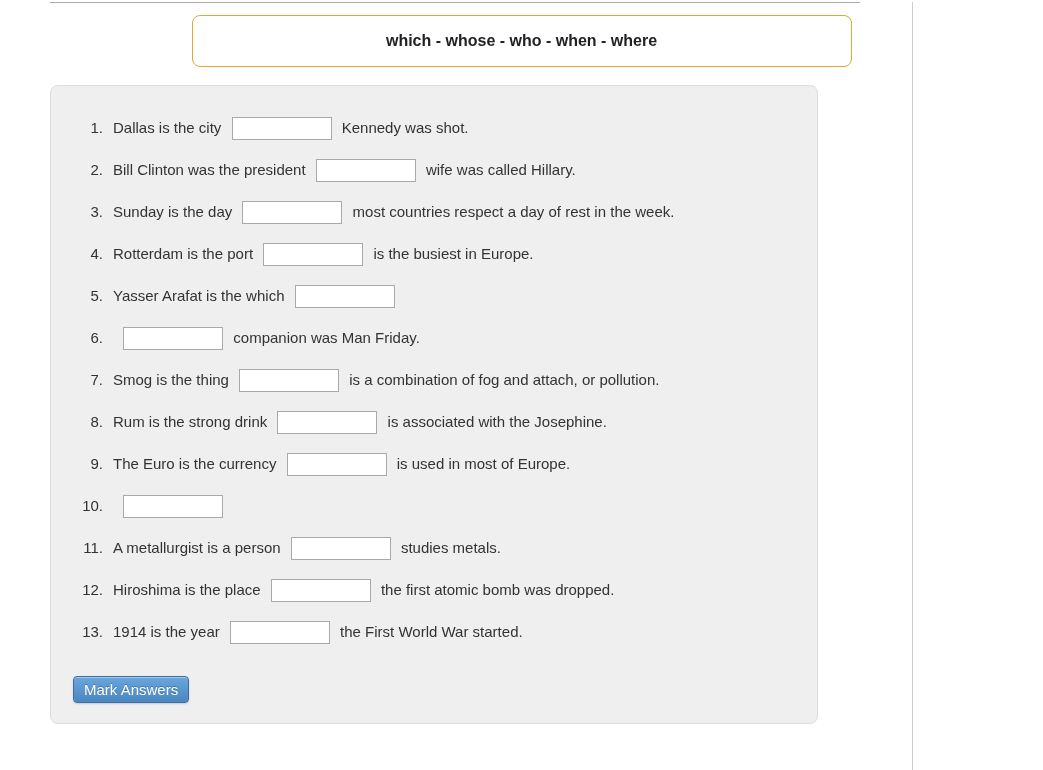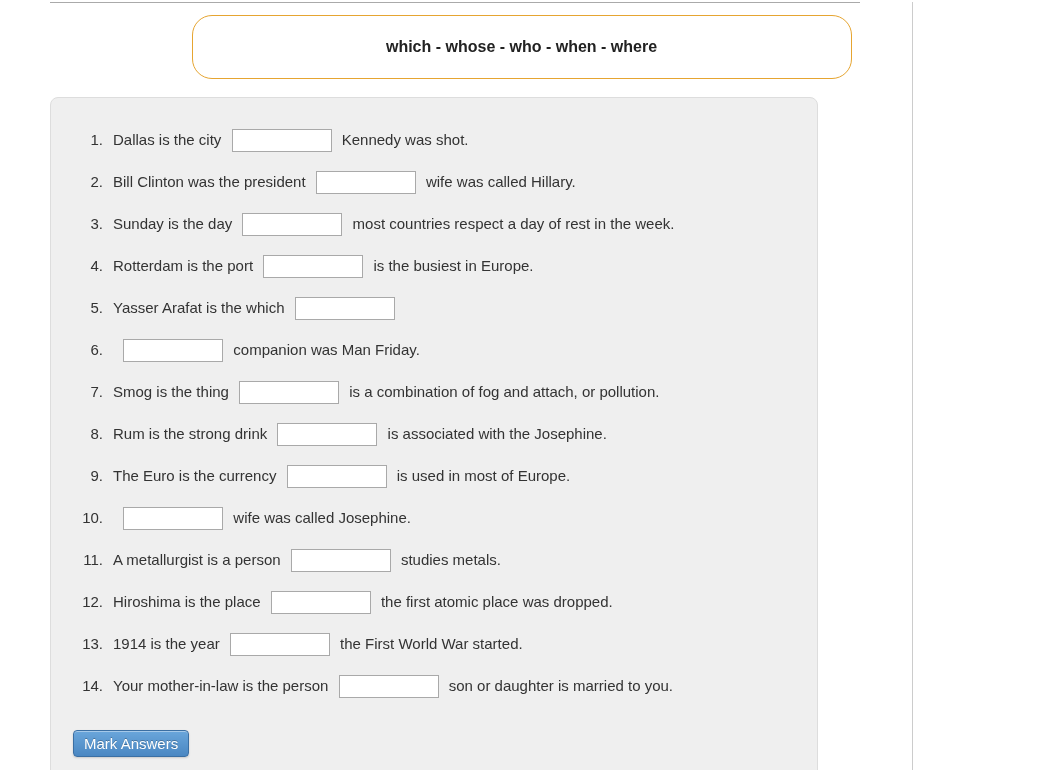--- a/index.html
+++ b/index.html
@@ -29,23 +29,23 @@
   .top-hr {
     margin: 2px 50px 0 50px;
     border: none;
     border-top: 1px solid #aaa;
     width: 810px;
   }
   .word-bank {
     margin: 12px auto 18px auto;
     width: 660px;
     border: 1px solid #e6a531;
-    border-radius: 20px;
-    background: #fff;
-    padding: 22px 20px;
+    border-radius: 8px;
+    background: #fff;
+    padding: 16px 20px;
     text-align: center;
     font-weight: bold;
     font-size: 16px;
     color: #222;
   }
   .exercise-box {
     margin: 0 0 0 50px;
     width: 768px;
     background: #efefef;
     border: 1px solid #ddd;
@@ -182,53 +182,44 @@
           <span class="txt"> </span>
           <input type="text" class="blank" style="">
           <span class="txt"> </span>
           <span class="txt">is used in most of Europe.</span>
         </li>
         <li>
           <span class="qnum">10.</span>
           <span class="txt"> </span>
           <input type="text" class="blank" style="">
           <span class="txt"> </span>
-          <span class="txt">wife was called Josephine.</span>
         </li>
         <li>
           <span class="qnum">11.</span>
           <span class="txt">A metallurgist is a person</span>
           <span class="txt"> </span>
           <input type="text" class="blank" style="">
           <span class="txt"> </span>
           <span class="txt">studies metals.</span>
         </li>
         <li>
           <span class="qnum">12.</span>
           <span class="txt">Hiroshima is the place</span>
           <span class="txt"> </span>
           <input type="text" class="blank" style="">
           <span class="txt"> </span>
-          <span class="txt">the first atomic place was dropped.</span>
+          <span class="txt">the first atomic bomb was dropped.</span>
         </li>
         <li>
           <span class="qnum">13.</span>
           <span class="txt">1914 is the year</span>
           <span class="txt"> </span>
           <input type="text" class="blank" style="">
           <span class="txt"> </span>
           <span class="txt">the First World War started.</span>
-        </li>
-        <li>
-          <span class="qnum">14.</span>
-          <span class="txt">Your mother-in-law is the person</span>
-          <span class="txt"> </span>
-          <input type="text" class="blank" style="">
-          <span class="txt"> </span>
-          <span class="txt">son or daughter is married to you.</span>
         </li>
       </ol>
 
     <button class="mark-btn">
       <span>Mark Answers</span>
     </button>
   </div>
 </div>
 
 </body></html>

